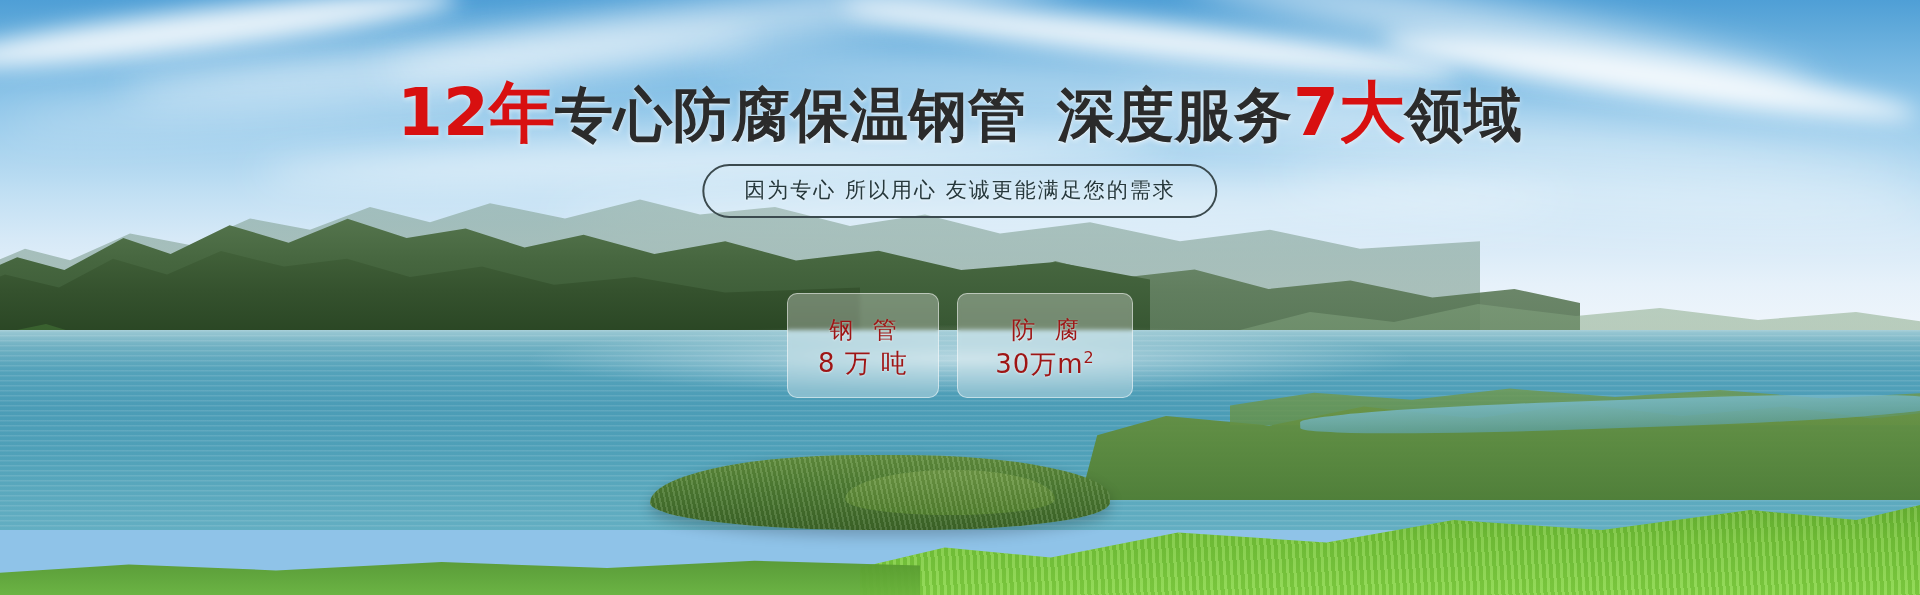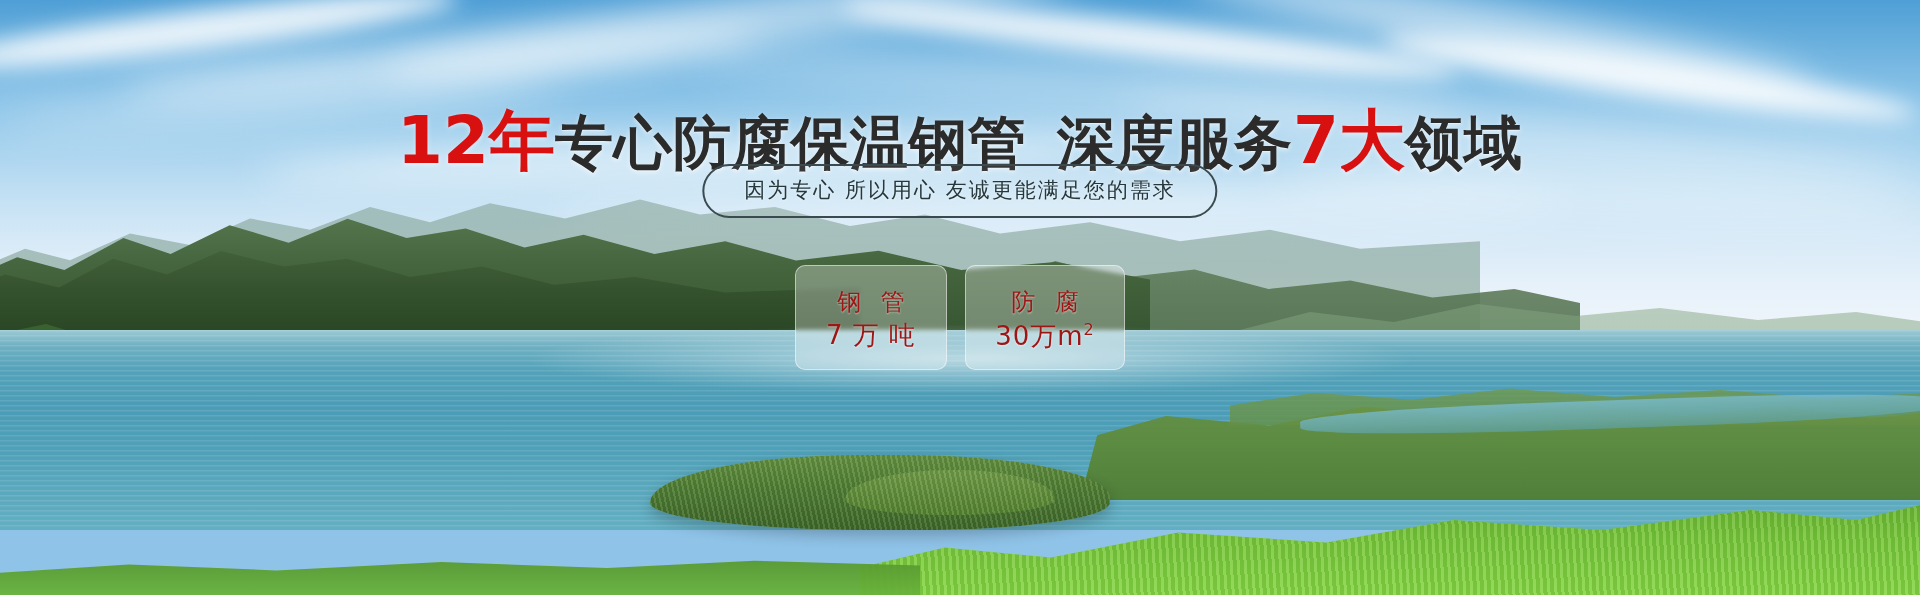--- a/index.html
+++ b/index.html
@@ -182,21 +182,21 @@
     background:linear-gradient(to bottom,#3f6a33 0%,#2e5326 100%);
     clip-path:polygon(0% 28%, 20% 20%, 44% 34%, 68% 28%, 88% 42%, 100% 38%,
       100% 100%, 0% 100%);
     opacity:.9;
   }
 
   
   .overlay{ position:absolute; left:0; top:0; width:1920px; height:595px; }
 
   .headline{
-    position:absolute; left:0; top:108px; width:1920px;
+    position:absolute; left:0; top:80px; width:1920px;
     text-align:center;
     font-size:58px;
     font-weight:bold;
     letter-spacing:1px;
     line-height:1;
     white-space:nowrap;
     color:#2b2b2b;
     text-shadow:0 2px 5px rgba(255,255,255,.55), 0 1px 0 rgba(255,255,255,.4);
   }
   .headline .num{
@@ -235,38 +235,39 @@
     border-radius:10px;
     background:rgba(255,255,255,.30);
     border:1px solid rgba(255,255,255,.50);
     backdrop-filter:blur(2px);
     display:flex;
     flex-direction:column;
     align-items:center;
     justify-content:center;
     gap:6px;
     padding-top:4px;
+    margin-top:28px;
   }
   .card .label{
     font-size:24px;
     letter-spacing:6px;
     text-indent:6px;
     color:#9e1515;
     line-height:1.1;
     text-shadow:0 1px 2px rgba(255,255,255,.5);
   }
   .card .value{
     font-size:26px;
     color:#9e1515;
     letter-spacing:1px;
     line-height:1.1;
     text-shadow:0 1px 2px rgba(255,255,255,.5);
   }
   .card .value sup{ font-size:16px; vertical-align:super; }
-  .card.wide{ width:160px;justify-content:center; }
+  .card.wide{ width:176px;justify-content:center; }
 </style>
 </head>
 <body>
 
 <div id="banner">
 
   <div class="sky">
     <div class="cloud" style="left:-60px;  top:10px;  width:520px; height:40px;  transform:rotate(-7deg);"></div>
     <div class="cloud soft" style="left:120px; top:46px;  width:640px; height:34px;  transform:rotate(-5deg);"></div>
     <div class="cloud faint" style="left:0px;   top:88px;  width:560px; height:30px;  transform:rotate(-4deg);"></div>
@@ -314,21 +315,21 @@
     <div class="headline">
       <span class="num">12</span><span class="num">年</span><span>专心防腐保温钢管</span><span class="gap"></span><span>深度服务</span><span class="num">7</span><span class="num">大</span><span>领域</span>
     </div>
 
     <div class="subtitle-pill">因为专心 所以用心  友诚更能满足您的需求</div>
 
     <div class="cards">
 
       <div class="card">
         <div class="label">钢 管</div>
-        <div class="value"><span>7 万 吨</span></div>
+        <div class="value"><span>8 万 吨</span></div>
       </div>
 
       <div class="card wide">
         <div class="label">防 腐</div>
         <div class="value"><span>30万m</span><sup>2</sup></div>
       </div>
 
 
     </div>
   </div>

